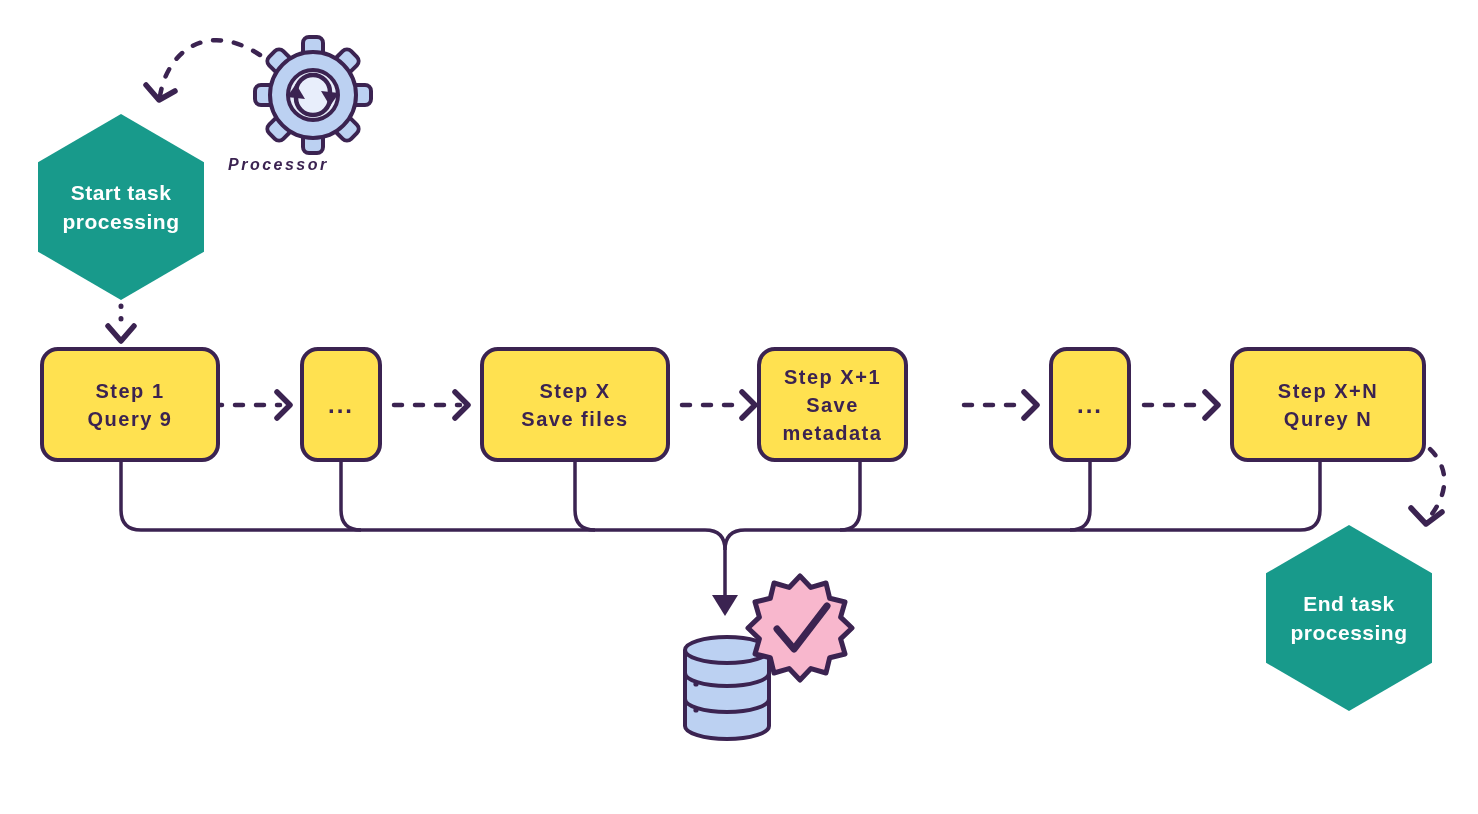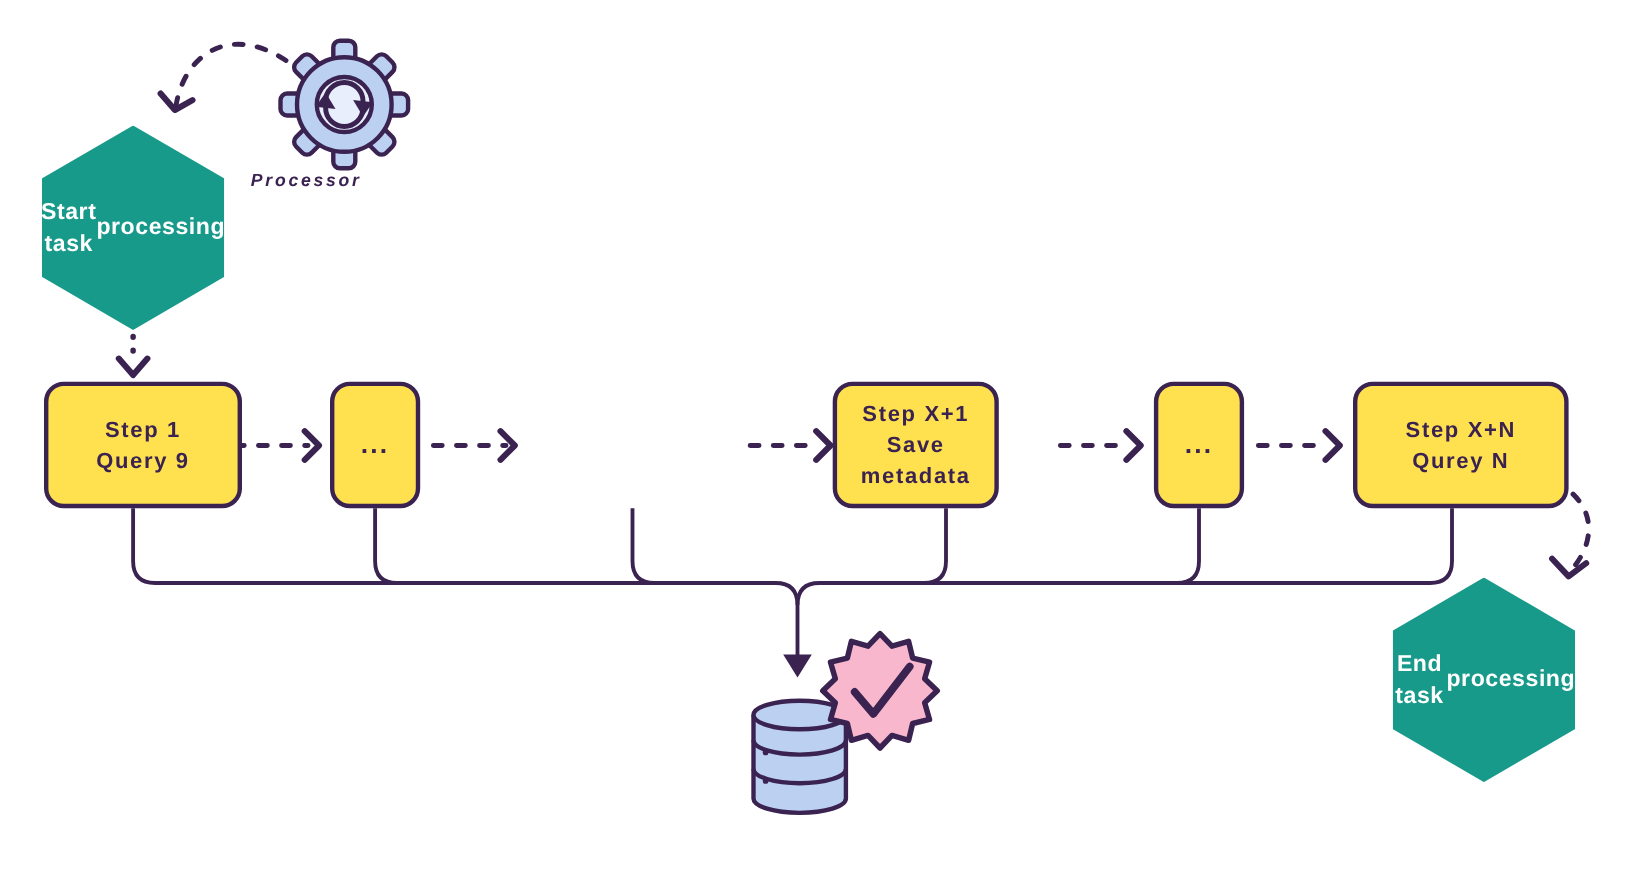--- a/index.html
+++ b/index.html
@@ -37,21 +37,21 @@
     color:var(--purple);font-weight:bold;font-size:20px;letter-spacing:1.5px;
     line-height:1.4;text-align:center;
   }
   .step-box span{display:block;}
   .step-box.ellipsis{font-size:24px;letter-spacing:2px;}
 
   
   .hex{
     position:absolute;width:166px;height:186px;background:var(--teal);
     clip-path:polygon(50% 0,100% 26%,100% 74%,50% 100%,0 74%,0 26%);
-    display:flex;flex-direction:row;align-items:center;justify-content:center;
+    display:flex;flex-direction:column;align-items:center;justify-content:center;
     color:#ffffff;font-weight:bold;font-size:21px;letter-spacing:0.5px;
     text-align:center;line-height:1.4;
   }
   .hex span{display:block;}
 
   
   .lbl{
     position:absolute;color:var(--purple);font-weight:bold;
     font-size:16px;letter-spacing:2.5px;text-align:left;font-style:italic;
   }
@@ -140,20 +140,24 @@
 
   <div class="step-box" style="left:40px;width:180px;">
     <span>Step 1</span>
     <span>Query 9</span>
   </div>
 
   <div class="step-box ellipsis" style="left:300px;width:82px;">
     <span>...</span>
   </div>
 
+  <div class="step-box" style="left:480px;width:190px;">
+    <span>Step X</span>
+    <span>Save files</span>
+  </div>
 
   <div class="step-box" style="left:757px;width:151px;">
     <span>Step X+1</span>
     <span>Save</span>
     <span>metadata</span>
   </div>
 
   <div class="step-box ellipsis" style="left:1049px;width:82px;">
     <span>...</span>
   </div>

